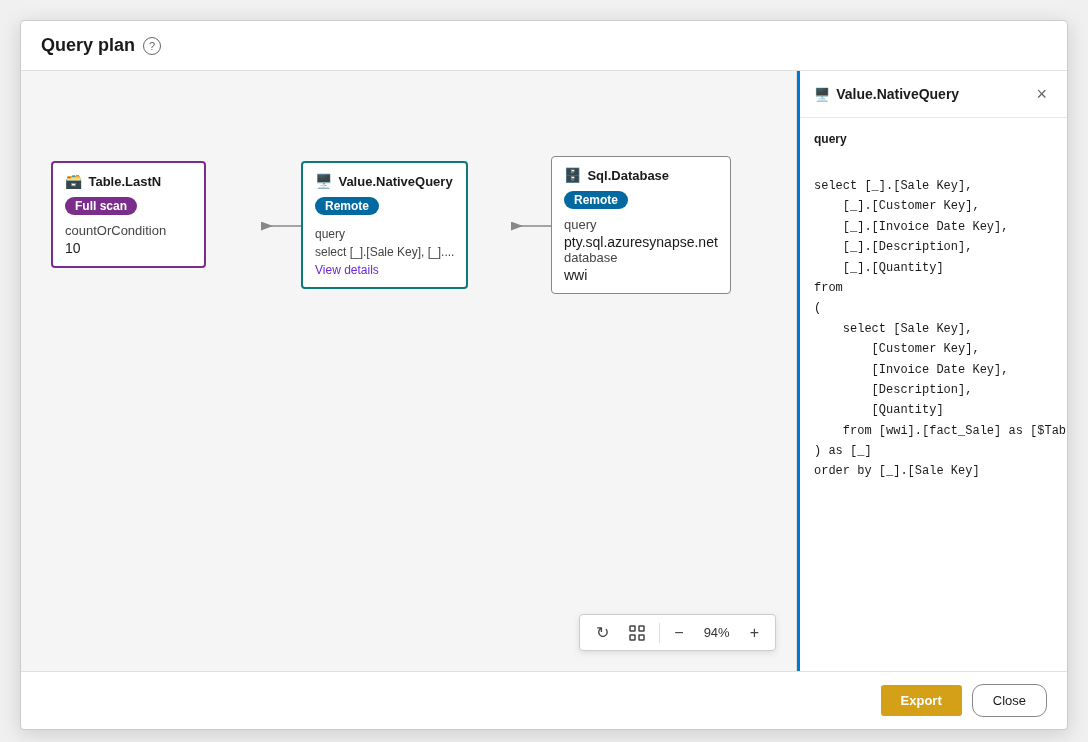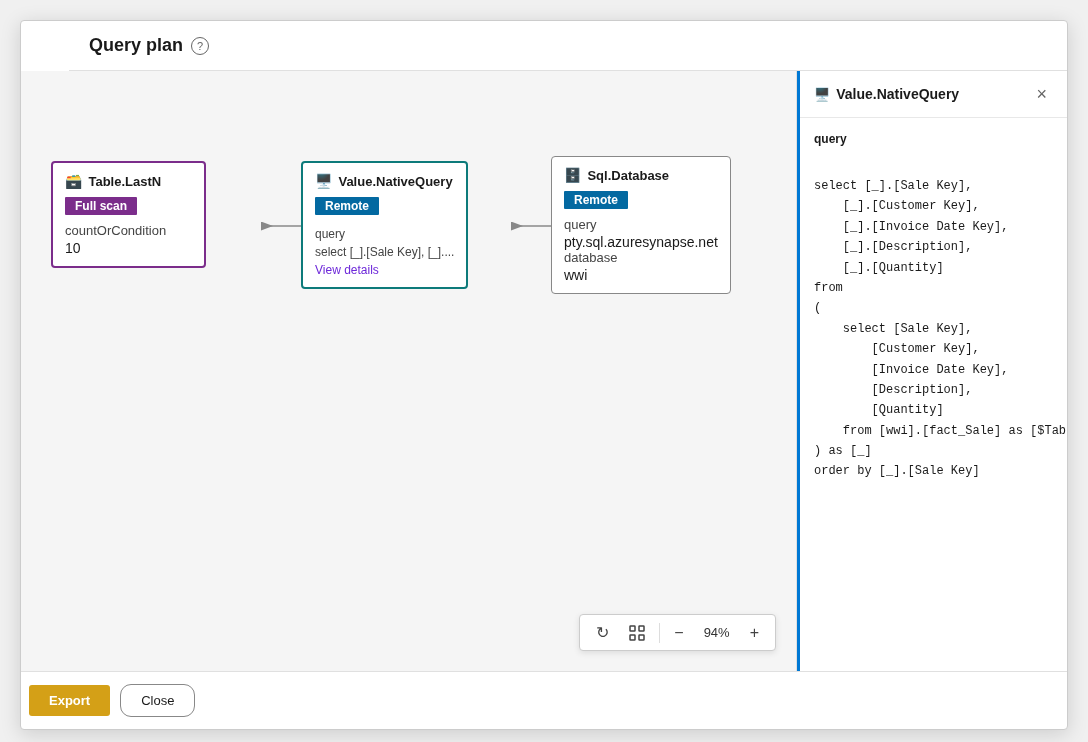--- a/index.html
+++ b/index.html
@@ -23,21 +23,20 @@
       display: flex;
       flex-direction: column;
     }
 
     .dialog-header {
       display: flex;
       align-items: center;
       padding: 14px 20px;
       border-bottom: 1px solid #e0e0e0;
       gap: 8px;
-      margin-left: 48px;
     }
 
     .dialog-title {
       font-size: 18px;
       font-weight: 600;
       color: #1a1a1a;
     }
 
     .help-icon {
       width: 18px;
@@ -118,21 +117,21 @@
 
     .node-title {
       font-size: 13px;
       font-weight: 600;
       color: #1a1a1a;
     }
 
     .badge {
       display: inline-block;
       padding: 2px 10px;
-      border-radius: 1px;
+      border-radius: 9px;
       font-size: 12px;
       font-weight: 600;
       color: #fff;
       margin-bottom: 8px;
     }
 
     .badge-fullscan {
       background: #7b2d8b;
     }
 
@@ -276,22 +275,22 @@
       color: #1a1a1a;
       line-height: 1.7;
       white-space: pre;
       margin-top: 30px;
     }
 
     
     .dialog-footer {
       display: flex;
       align-items: center;
-      justify-content: flex-start;
-      padding: 12px 8px;
+      justify-content: flex-end;
+      padding: 12px 20px;
       border-top: 1px solid #e0e0e0;
       gap: 10px;
     }
 
     .btn-export {
       background: #d4a017;
       color: #fff;
       border: none;
       padding: 8px 20px;
       border-radius: 3px;

